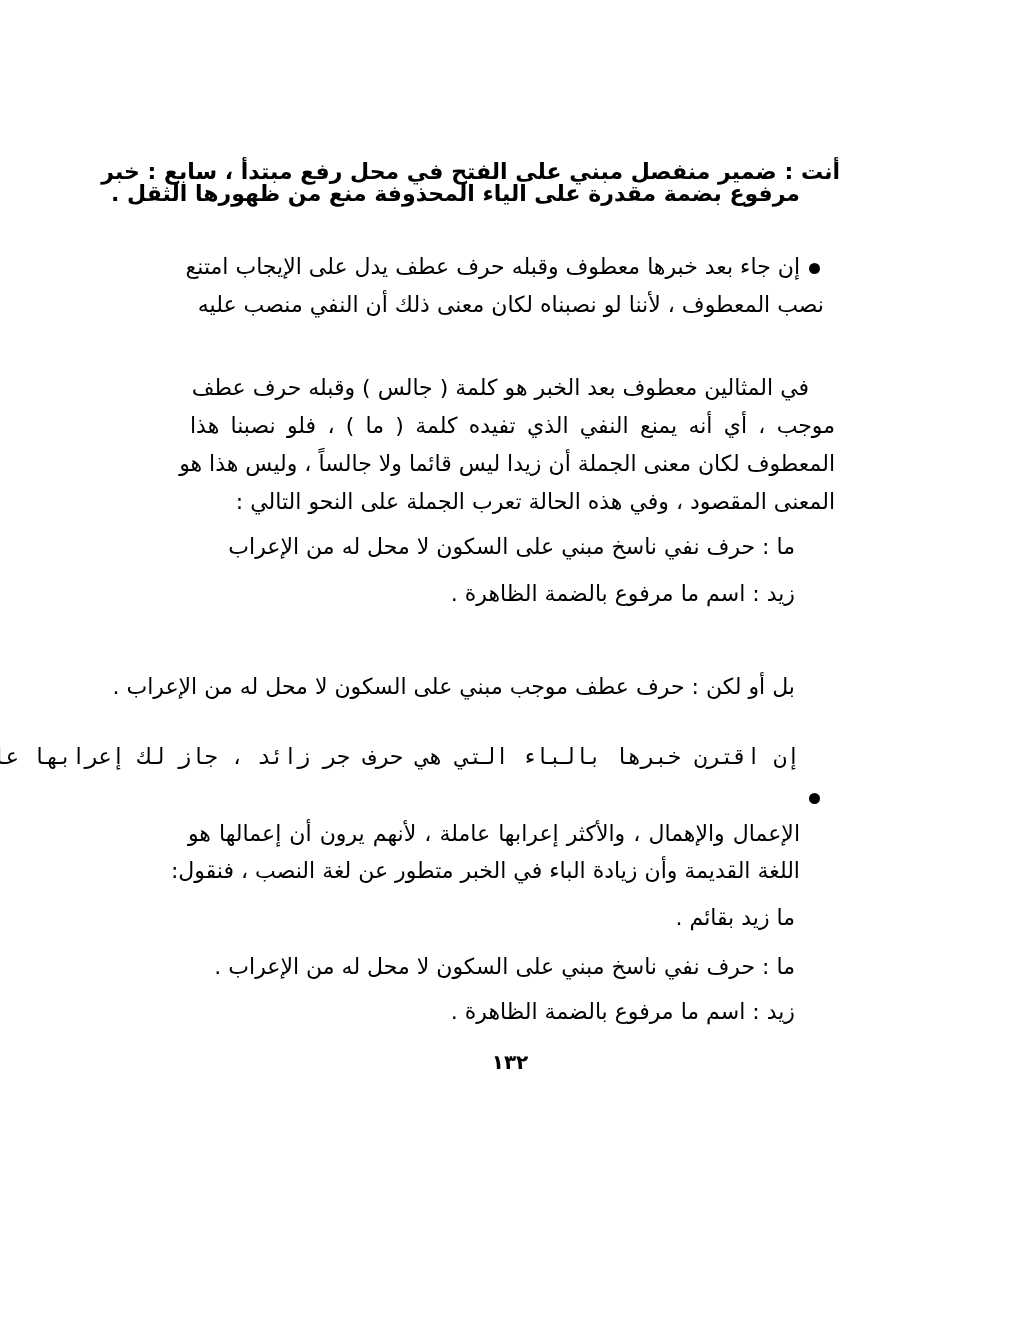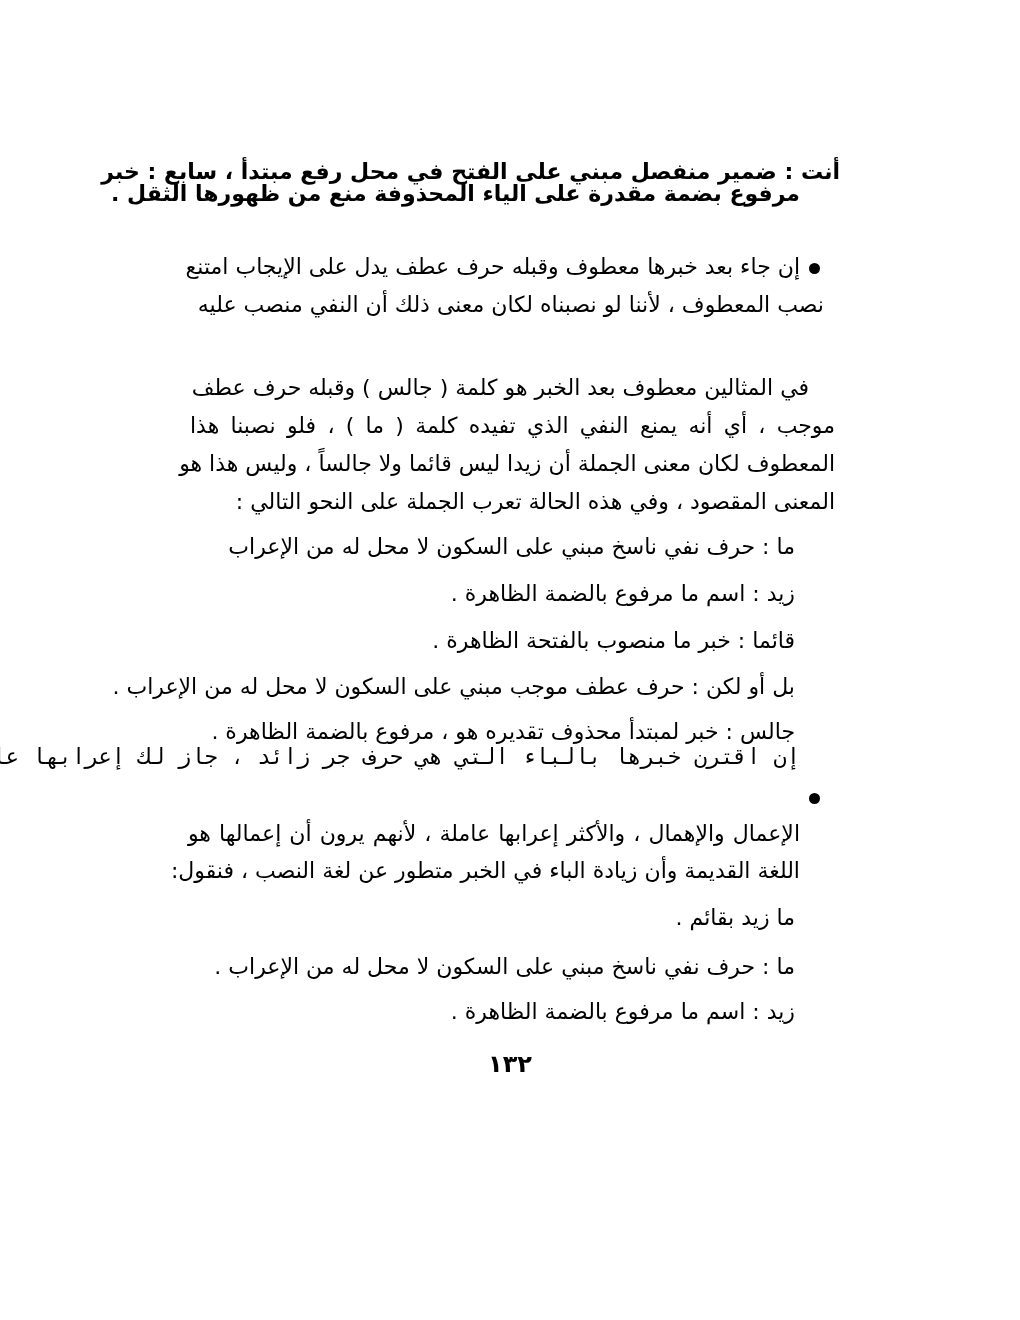--- a/index.html
+++ b/index.html
@@ -40,21 +40,21 @@
     width: 11px;
     height: 11px;
     border-radius: 50%;
     background: #000;
   }
   .pagenum {
     position: absolute;
     left: 0;
     width: 1020px;
     text-align: center;
-    font-size: 24px;
+    font-size: 20px;
     font-weight: bold;
     top: 1050px;
   }
 </style>
 </head>
 <body>
 
 <div class="page">
 
   <div class="line bold" style="left:192px; width:648px; top:158px;">أنت : ضمير منفصل مبني على الفتح في محل رفع مبتدأ ، سابع : خبر</div>
@@ -64,23 +64,21 @@
   <div class="line" style="left:190px; width:610px; top:253px;">إن جاء بعد خبرها معطوف وقبله حرف عطف يدل على الإيجاب امتنع</div>
   <div class="line" style="left:190px; width:610px; top:291px;margin-left:24px;">نصب المعطوف ، لأننا لو نصبناه لكان معنى ذلك أن النفي منصب عليه</div>
 
   <div class="line" style="left:190px; width:610px; top:374px;margin-left:9px;">في المثالين معطوف بعد الخبر هو كلمة ( جالس ) وقبله حرف عطف</div>
   <div class="line" style="left:190px; width:645px; top:412px;">موجب ، أي أنه يمنع النفي الذي تفيده كلمة ( ما ) ، فلو نصبنا هذا</div>
   <div class="line" style="left:190px; width:645px; top:450px;">المعطوف لكان معنى الجملة أن زيدا ليس قائما ولا جالساً ، وليس هذا هو</div>
   <div class="line last" style="left:190px; width:645px; top:488px;">المعنى المقصود ، وفي هذه الحالة تعرب الجملة على النحو التالي :</div>
 
   <div class="line noj" style="left:250px; width:545px; top:533px;">ما : حرف نفي ناسخ مبني على السكون لا محل له من الإعراب</div>
   <div class="line noj" style="left:250px; width:545px; top:580px;">زيد : اسم ما مرفوع بالضمة الظاهرة .</div>
-  <div class="line noj" style="left:250px; width:545px; top:627px;">قائما : خبر ما منصوب بالفتحة الظاهرة .</div>
   <div class="line" style="left:192px; width:603px; top:673px;">بل أو لكن : حرف عطف موجب مبني على السكون لا محل له من الإعراب .</div>
-  <div class="line noj" style="left:240px; width:555px; top:718px;">جالس : خبر لمبتدأ محذوف تقديره هو ، مرفوع بالضمة الظاهرة .</div>
 
   <div class="bullet" style="left:809px; top:793px;"></div>
   <div class="line" style="left:188px; width:612px; top:745px;font-family:Liberation Mono, monospace;">إن اقترن خبرها بالباء التي هي حرف جر زائد ، جاز لك إعرابها على</div>
   <div class="line" style="left:188px; width:612px; top:820px;">الإعمال والإهمال ، والأكثر إعرابها عاملة ، لأنهم يرون أن إعمالها هو</div>
   <div class="line" style="left:188px; width:612px; top:857px;">اللغة القديمة وأن زيادة الباء في الخبر متطور عن لغة النصب ، فنقول:</div>
 
   <div class="line noj" style="left:500px; width:295px; top:904px;">ما زيد بقائم .</div>
 
   <div class="line noj" style="left:230px; width:565px; top:953px;">ما : حرف نفي ناسخ مبني على السكون لا محل له من الإعراب .</div>
   <div class="line noj" style="left:230px; width:565px; top:998px;">زيد : اسم ما مرفوع بالضمة الظاهرة .</div>

